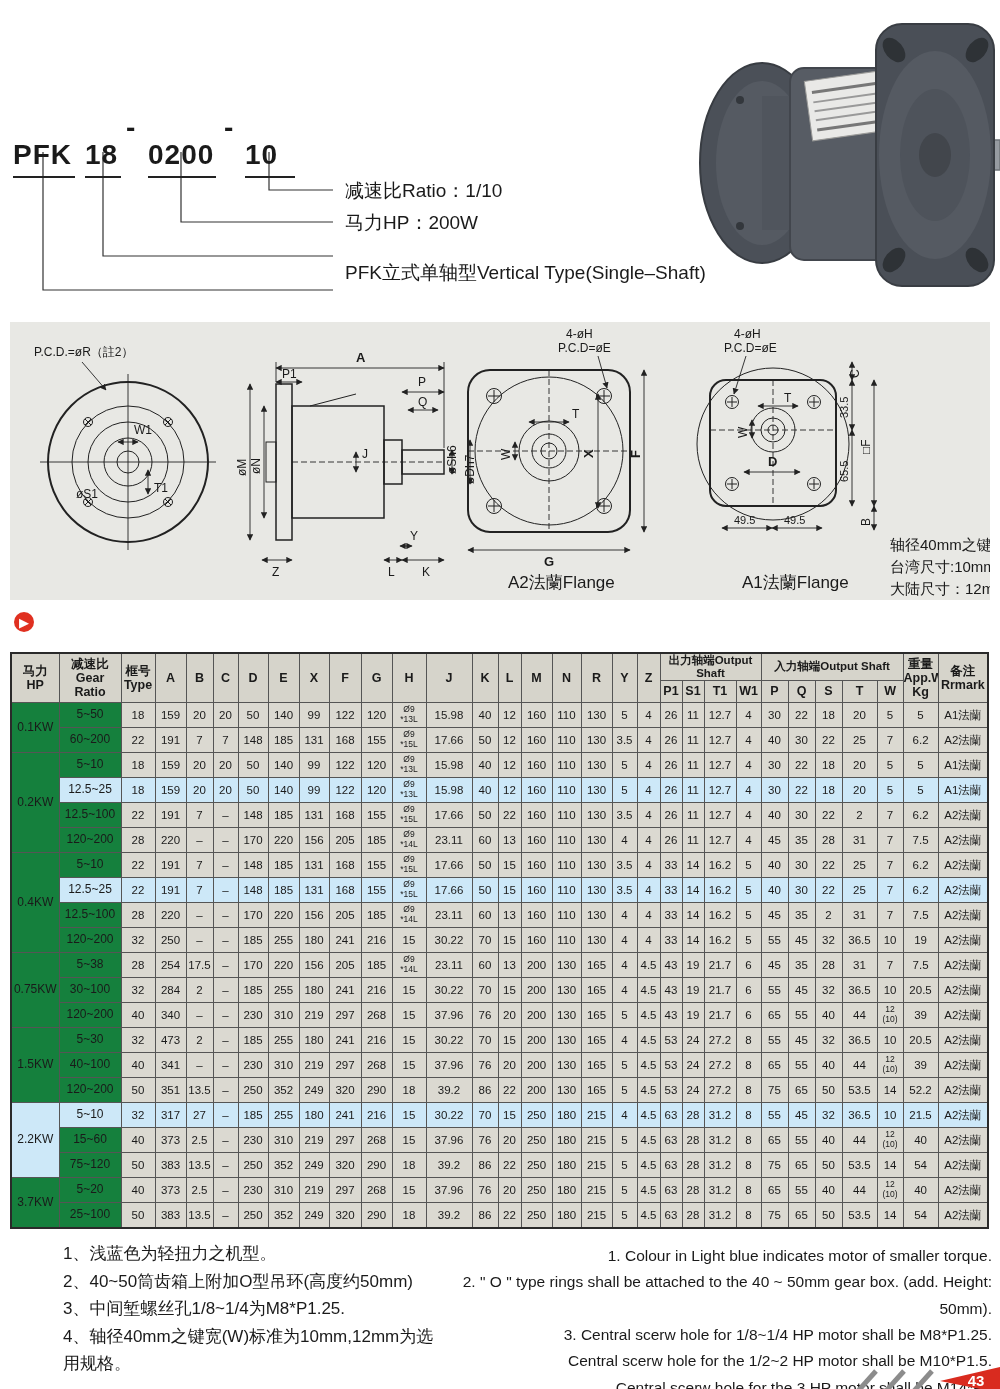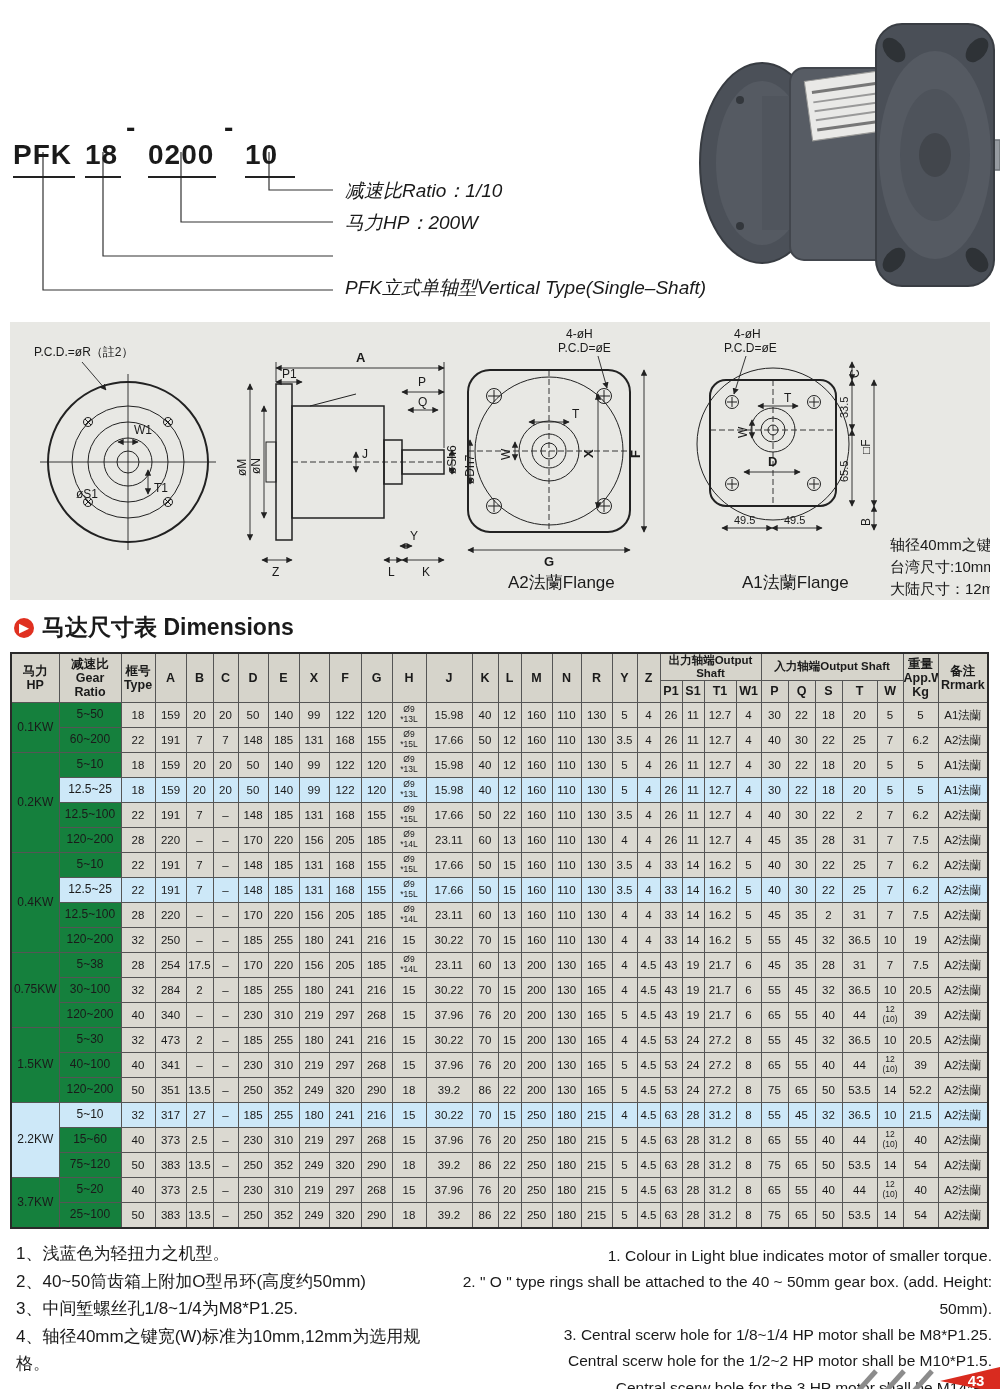--- a/index.html
+++ b/index.html
@@ -14,22 +14,22 @@
     position:absolute; top:0; text-align:left; font-weight:bold; font-size:28px;
     letter-spacing:1px; border-bottom:2px solid #222; padding-bottom:5px;margin-top:27px;
   }
   .model-code .dash { position:absolute; top:0; font-weight:bold; font-size:28px; }
   .seg-pfk  { left:13px;  width:62px; }
   .seg-18   { left:85px;  width:36px; }
   .seg-0200 { left:148px; width:68px; }
   .seg-10   { left:245px; width:50px; }
   .dash1 { left:126px; } .dash2 { left:224px; }
   .header-lines { position:absolute; top:0; left:0; }
-  .anno { position:absolute; left:345px; font-size:19px; line-height:21px; white-space:nowrap;font-style:italic; }
-  .anno-0 { top:180px; } .anno-1 { top:212px; } .anno-2 { top:245px; } .anno-3 { top:277px; }
+  .anno { position:absolute; left:345px; font-size:19px; line-height:21px; white-space:nowrap; }
+  .anno-0 { top:180px; } .anno-1 { top:212px; } .anno-2 { top:245px; } .anno-3 { top:262px; }
   
   .photo { position:absolute; left:690px; top:8px; width:310px; height:292px; }
   
   .drawing-box { position:absolute; left:10px; top:322px; width:980px; height:278px; background:#e8e8e4; }
   .drawing-box svg text { font-family:"Liberation Sans", sans-serif; fill:#1a1a1a; }
   .dwg-line { stroke:#222; fill:none; }
   .dim-line { stroke:#222; stroke-width:0.9; fill:none; }
   .t12 { font-size:12px; } .t13 { font-size:13px; font-weight:bold; }
   .t11 { font-size:11px; } .t15 { font-size:15px; } .t17 { font-size:17px; }
   
@@ -51,21 +51,21 @@
     background:#d6d4cb; font-size:12.5px; font-weight:bold; white-space:pre-line; line-height:1.12;
   }
   .dim-table th.grp { font-size:11.5px; height:25px; }
   .dim-table thead tr:last-child th { height:21px; }
   .dim-table td { background:#dbd9d1; font-size:11.5px; height:24px; line-height:1.05; }
   .dim-table td.hp-cell, .dim-table td.ratio-cell { background:#15803d; font-size:12px; }
   .dim-table tr.hl td { background:#cde8f8; }
   .dim-table td.two-line { font-size:8.5px; line-height:1.12; }
   
   .notes-cn { position:absolute; left:16px; top:1240px; width:420px; font-size:17px; line-height:1.62; }
-  .notes-cn div { white-space:pre-wrap; }
+  .notes-cn div { white-space:pre-wrap;margin-left:47px; }
   .notes-en { position:absolute; left:436px; top:1243px; width:556px; font-size:15.5px; line-height:1.7; }
   .notes-en div { white-space:pre-wrap;text-align:right; }
   
   .page-badge { position:absolute; left:850px; top:1367px; }
 </style>
 </head>
 <body>
 
 <div class="page">
 
@@ -291,21 +291,20 @@
       <g>
         <text x="880" y="228" class="t15">轴径40mm之键宽(W):</text>
         <text x="880" y="250" class="t15">台湾尺寸:10mm</text>
         <text x="880" y="272" class="t15">大陆尺寸：12mm</text>
       </g>
     </svg>
   </div>
 
   <div class="section-title">
     <span class="bullet">▶</span>
-    <span class="txt">马达尺寸表 Dimensions</span>
   </div>
 
   <table class="dim-table">
     <colgroup>
       <col style="width:48px">
         <col style="width:62px">
         <col style="width:34px">
       <col style="width:31px">
         <col style="width:27px">
         <col style="width:25px">

